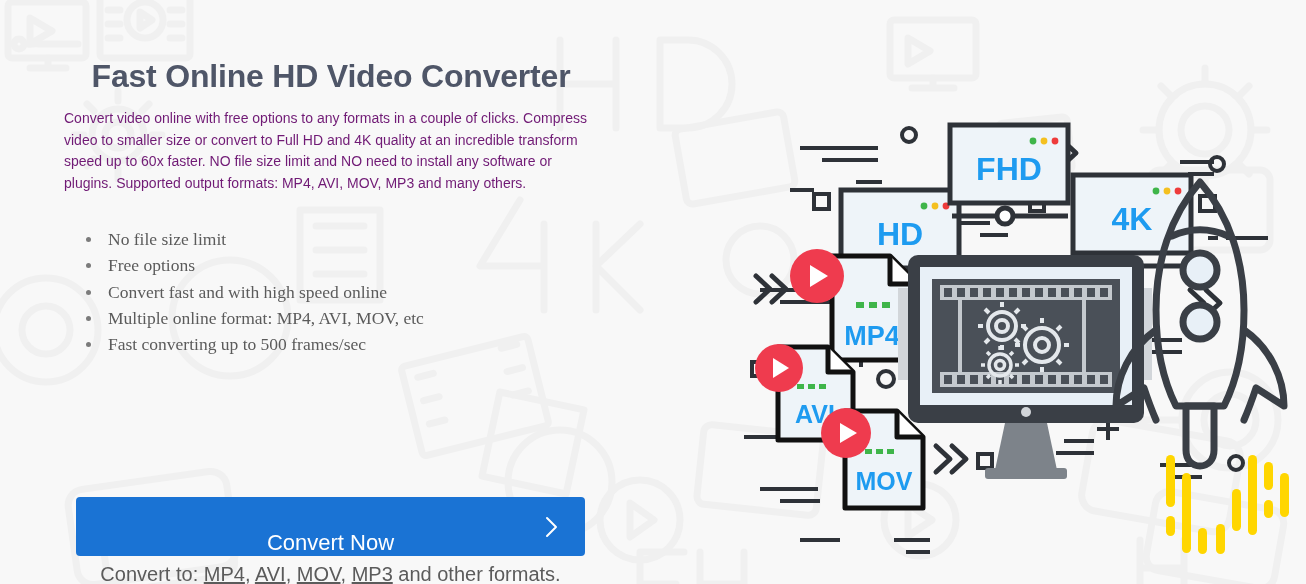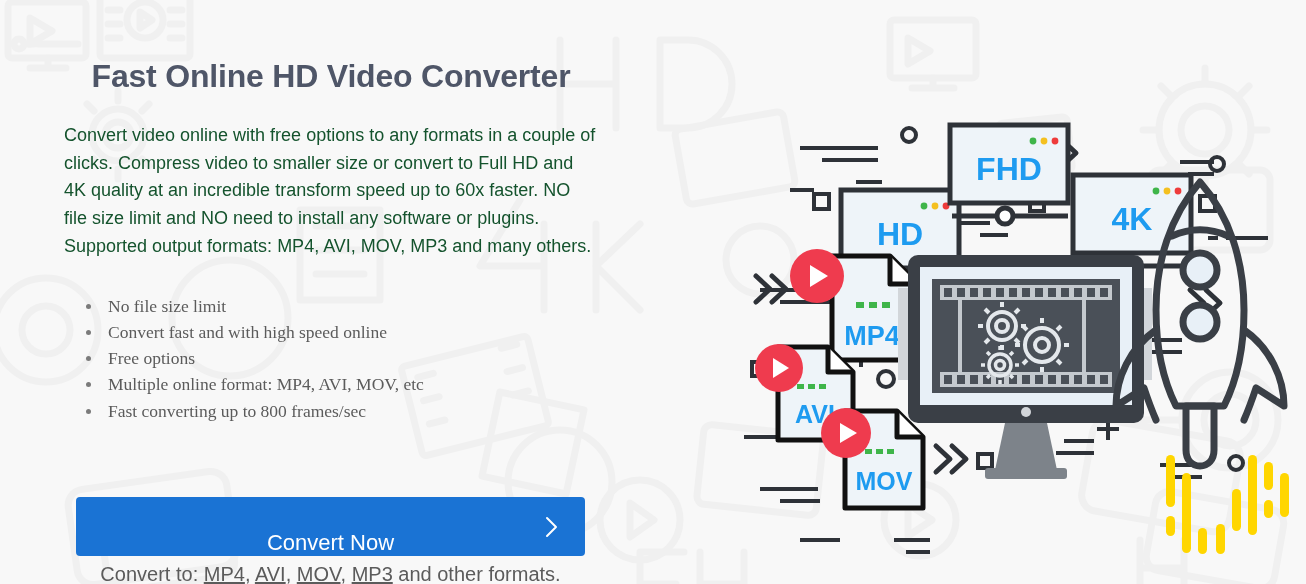--- a/index.html
+++ b/index.html
@@ -47,24 +47,24 @@
     font-weight: bold;
     line-height: 1.28;
     color: #4f5668;
     text-align: center;
     letter-spacing: -0.2px;
     padding: 0 8px;
     margin-top: 32px;
   }
 
   .hero-desc {
-    margin-top: 25px;
-    font-size: 18px;
+    margin-top: 11px;
+    font-size: 14px;
     line-height: 1.54;
-    color: #14532d;
+    color: #701a75;
   }
 
   .hero-list {
     margin-top: 32px;
     padding-left: 32px;
     list-style: none;
     font-family: Liberation Serif, serif;
   }
 
   .hero-list li {
@@ -219,24 +219,24 @@
 <div class="page">
 
   <div class="hero-text">
 
     <h1 class="hero-title">Fast Online HD Video Converter</h1>
 
     <p class="hero-desc">Convert video online with free options to any formats in a couple of clicks. Compress video to smaller size or convert to Full HD and 4K quality at an incredible transform speed up to 60x faster. NO file size limit and NO need to install any software or plugins. Supported output formats: MP4, AVI, MOV, MP3 and many others.</p>
 
     <ul class="hero-list">
       <li>No file size limit</li>
+      <li>Free options</li>
       <li>Convert fast and with high speed online</li>
-      <li>Free options</li>
       <li>Multiple online format: MP4, AVI, MOV, etc</li>
-      <li>Fast converting up to 800 frames/sec</li>
+      <li>Fast converting up to 500 frames/sec</li>
     </ul>
   </div>
 
   <button class="cta-button">
     <span>Convert Now</span>
     <svg class="cta-chevron" viewBox="0 0 14 22" fill="none" stroke="#ffffff" stroke-width="2" stroke-linecap="round" stroke-linejoin="round">
       <path d="M2 2 L11 11 L2 20"></path>
     </svg>
   </button>
 

